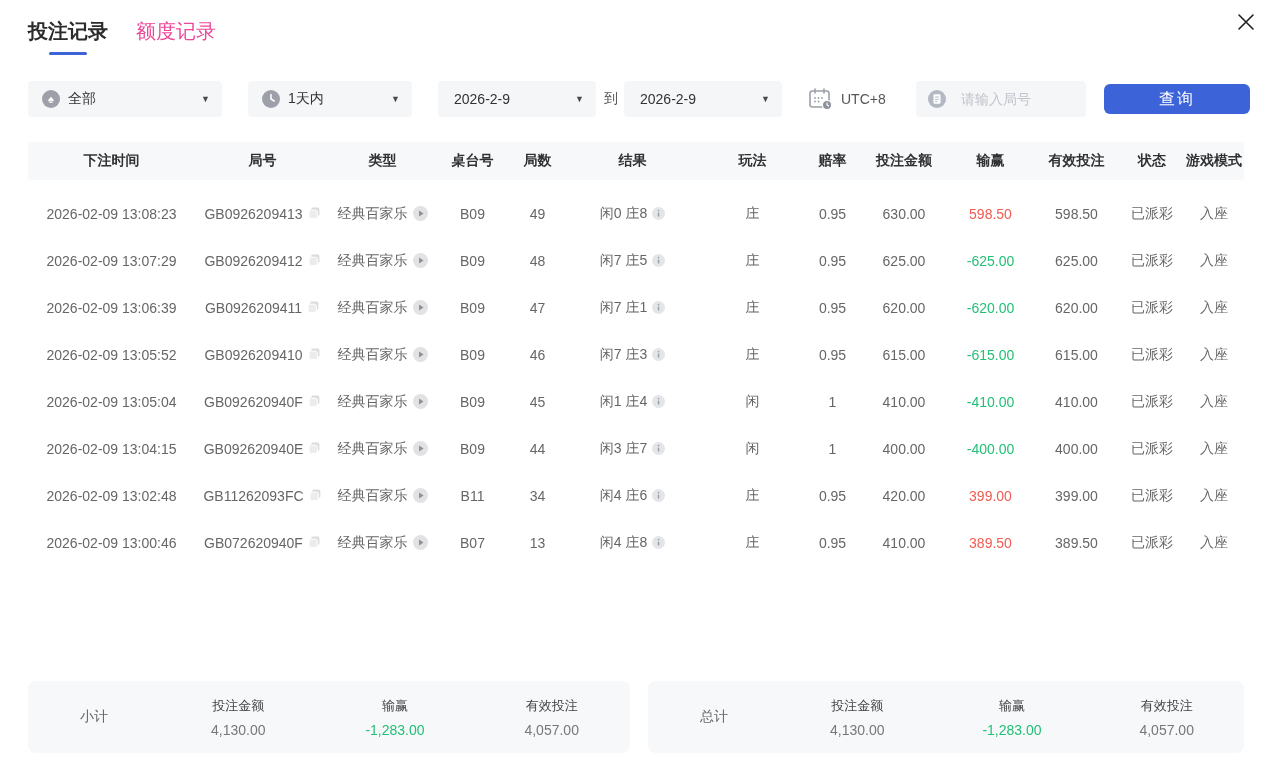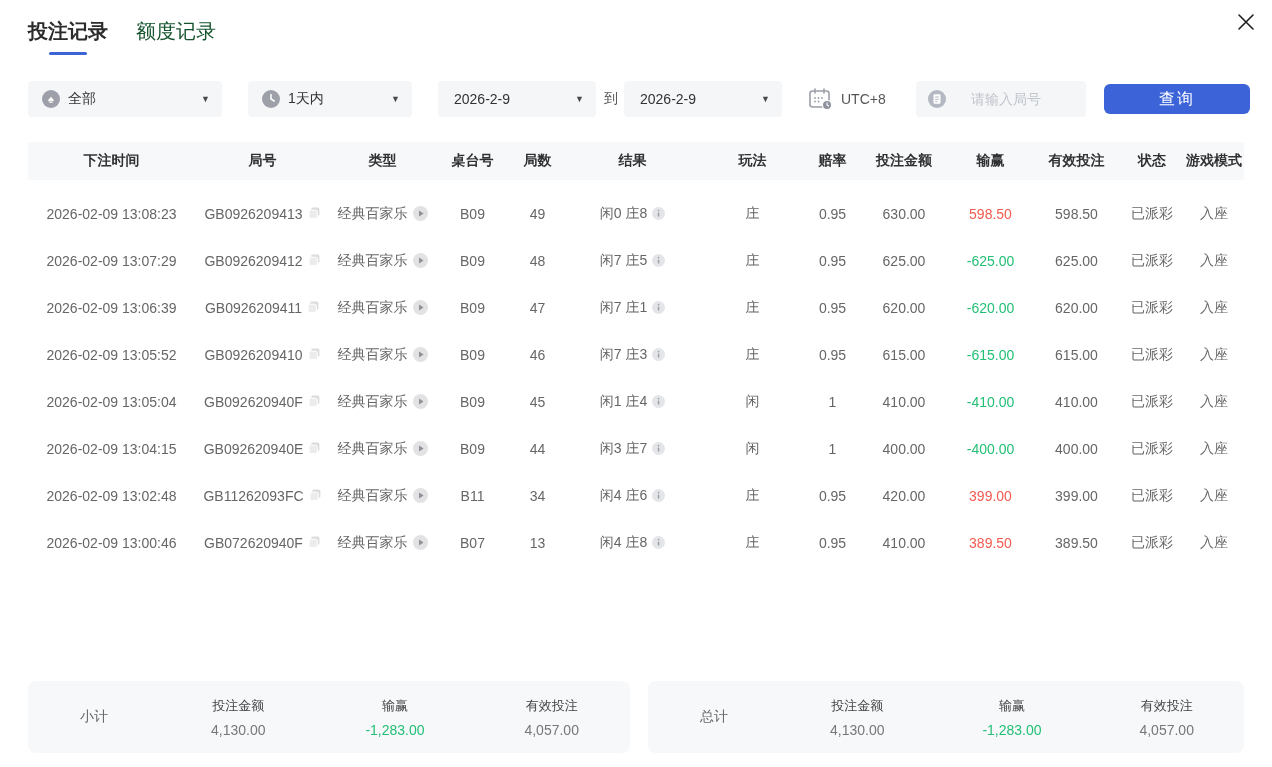--- a/index.html
+++ b/index.html
@@ -4,42 +4,42 @@
 <style>
   * { margin:0; padding:0; box-sizing:border-box; }
   html,body { width:1272px; height:767px; background:#fff; overflow:hidden; }
   body { font-family:"Liberation Sans","DejaVu Sans",sans-serif; color:#333; }
   .screen { position:relative; width:1272px; height:732px; background:#fff; }
 
   
   .tabs { position:absolute; left:28px; top:18px; display:flex; gap:28px; align-items:baseline; }
   .tab { font-size:20px; cursor:pointer; position:relative; padding-bottom:10px; }
   .tab.active { color:#2b2b2b; font-weight:600; }
-  .tab.inactive { color:#14532d;font-family:Liberation Serif, serif; }
+  .tab.inactive { color:#ec4899;font-family:Liberation Serif, serif; }
   .tab.active .underline { position:absolute; left:50%; transform:translateX(-50%); bottom:0;
       width:38px; height:3px; border-radius:2px; background:var(--accent,#3d63d8); }
   .close-btn { position:absolute; right:12px; top:8px; width:28px; height:28px; display:flex;
       align-items:center; justify-content:center; cursor:pointer; }
 
   
   .filterbar { position:absolute; top:81px; left:0; width:1272px; height:36px; }
   .fitem { position:absolute; top:0; height:36px; display:flex; align-items:center;
       background:#f5f6f8; border-radius:4px; font-size:14px; color:#333; cursor:pointer; }
   .fitem .caret { margin-left:auto; margin-right:12px; font-size:9px; color:#4a4a4a; }
   .icn-circle { width:18px; height:18px; border-radius:50%; background:#9da0a8; color:#fff;
       display:inline-flex; align-items:center; justify-content:center; font-size:11px; flex:0 0 18px; }
   .sel-game { left:28px; width:194px; padding-left:14px; gap:8px; }
   .sel-range { left:248px; width:164px; padding-left:14px; gap:8px; }
   .sel-datefrom { left:438px; width:158px; padding-left:16px; }
   .to-label { position:absolute; left:604px; top:0; height:36px; display:flex; align-items:center;
       font-size:14px; color:#555; }
   .sel-dateto { left:624px; width:158px; padding-left:16px; }
   .tz-group { position:absolute; left:808px; top:0; height:36px; display:flex; align-items:center;
       gap:8px; font-size:14px; color:#555; }
-  .round-input { left:916px; width:170px; padding-left:12px; gap:8px; cursor:text;justify-content:space-between; }
+  .round-input { left:916px; width:170px; padding-left:12px; gap:15px; cursor:text; }
   .round-input input { border:none; outline:none; background:transparent; font-size:14px;
       width:115px; color:#333; font-family:inherit; }
   .round-input input::placeholder { color:#c0c4cc; }
   .query-btn { position:absolute; left:1104px; top:3px; width:146px; height:30px;
       background:var(--accent,#3d63d8); color:#fff; border:none; border-radius:6px;
       font-size:16px; letter-spacing:2px; cursor:pointer; font-family:inherit; }
 
   
   .thead, .trow { position:relative; left:28px; width:1216px; display:grid;
       grid-template-columns:167px 135px 105px 75px 55px 135px 105px 55px 88px 85px 87px 64px 60px; }

